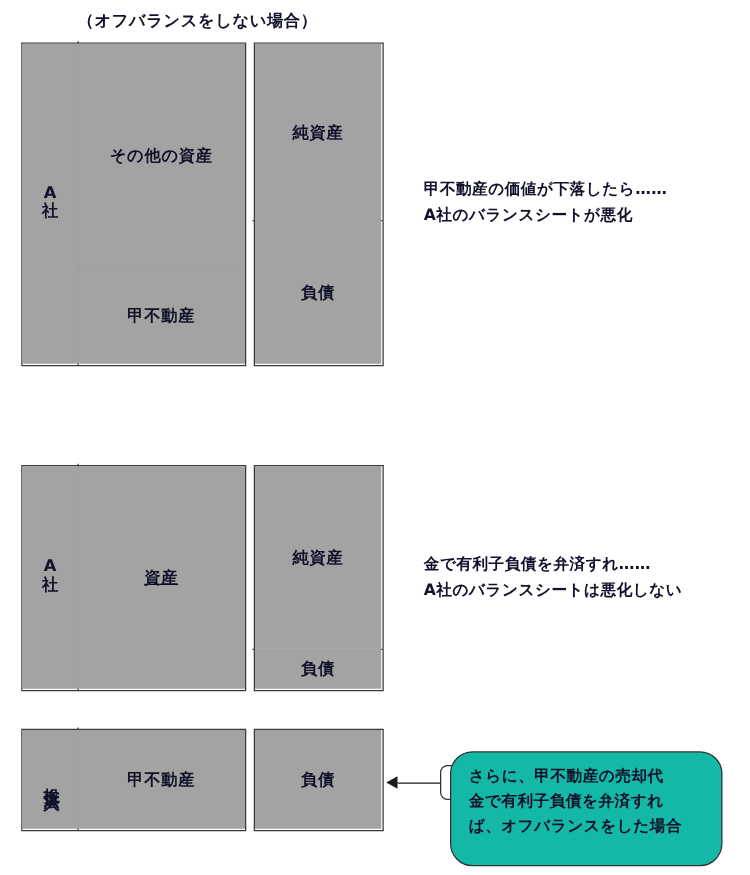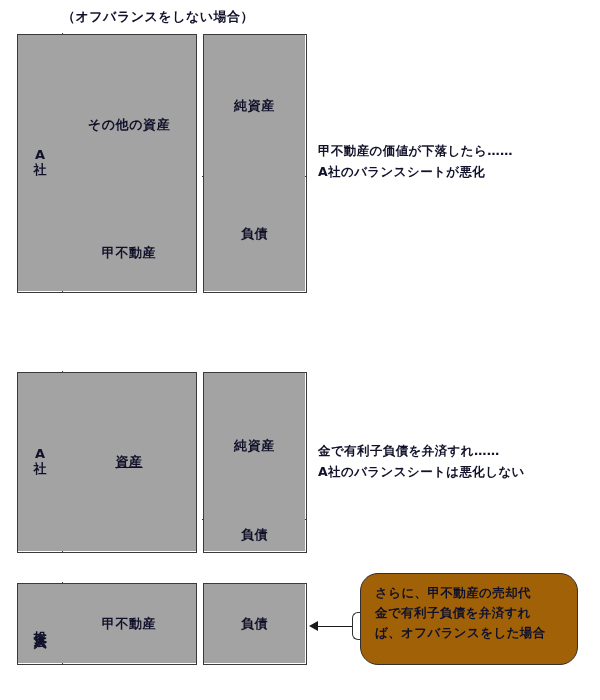--- a/index.html
+++ b/index.html
@@ -84,30 +84,31 @@
   
   .note {
     position: absolute;
     font-size: 12.5px;
     font-weight: 700;
     line-height: 1.65;
     color: #11112a;
     letter-spacing: 0.4px;
     white-space: nowrap;
   }
-  .note span { display: block; }
+  .note span { display: block; margin-left: 21px; }
 
   
   .callout {
     position: absolute;
     box-sizing: border-box;
     border: 1.6px solid #2f2f2f;
     border-radius: 18px;
-    background: #a16207;
+    background: #14b8a6;
     padding: 9px 12px 12px 14px;
+    margin-top: 28px;
   }
   .callout-text {
     font-size: 12.5px;
     font-weight: 700;
     line-height: 1.6;
     letter-spacing: 0.4px;
     color: #11112a;
   }
   .callout-text span { display: block; }
 

